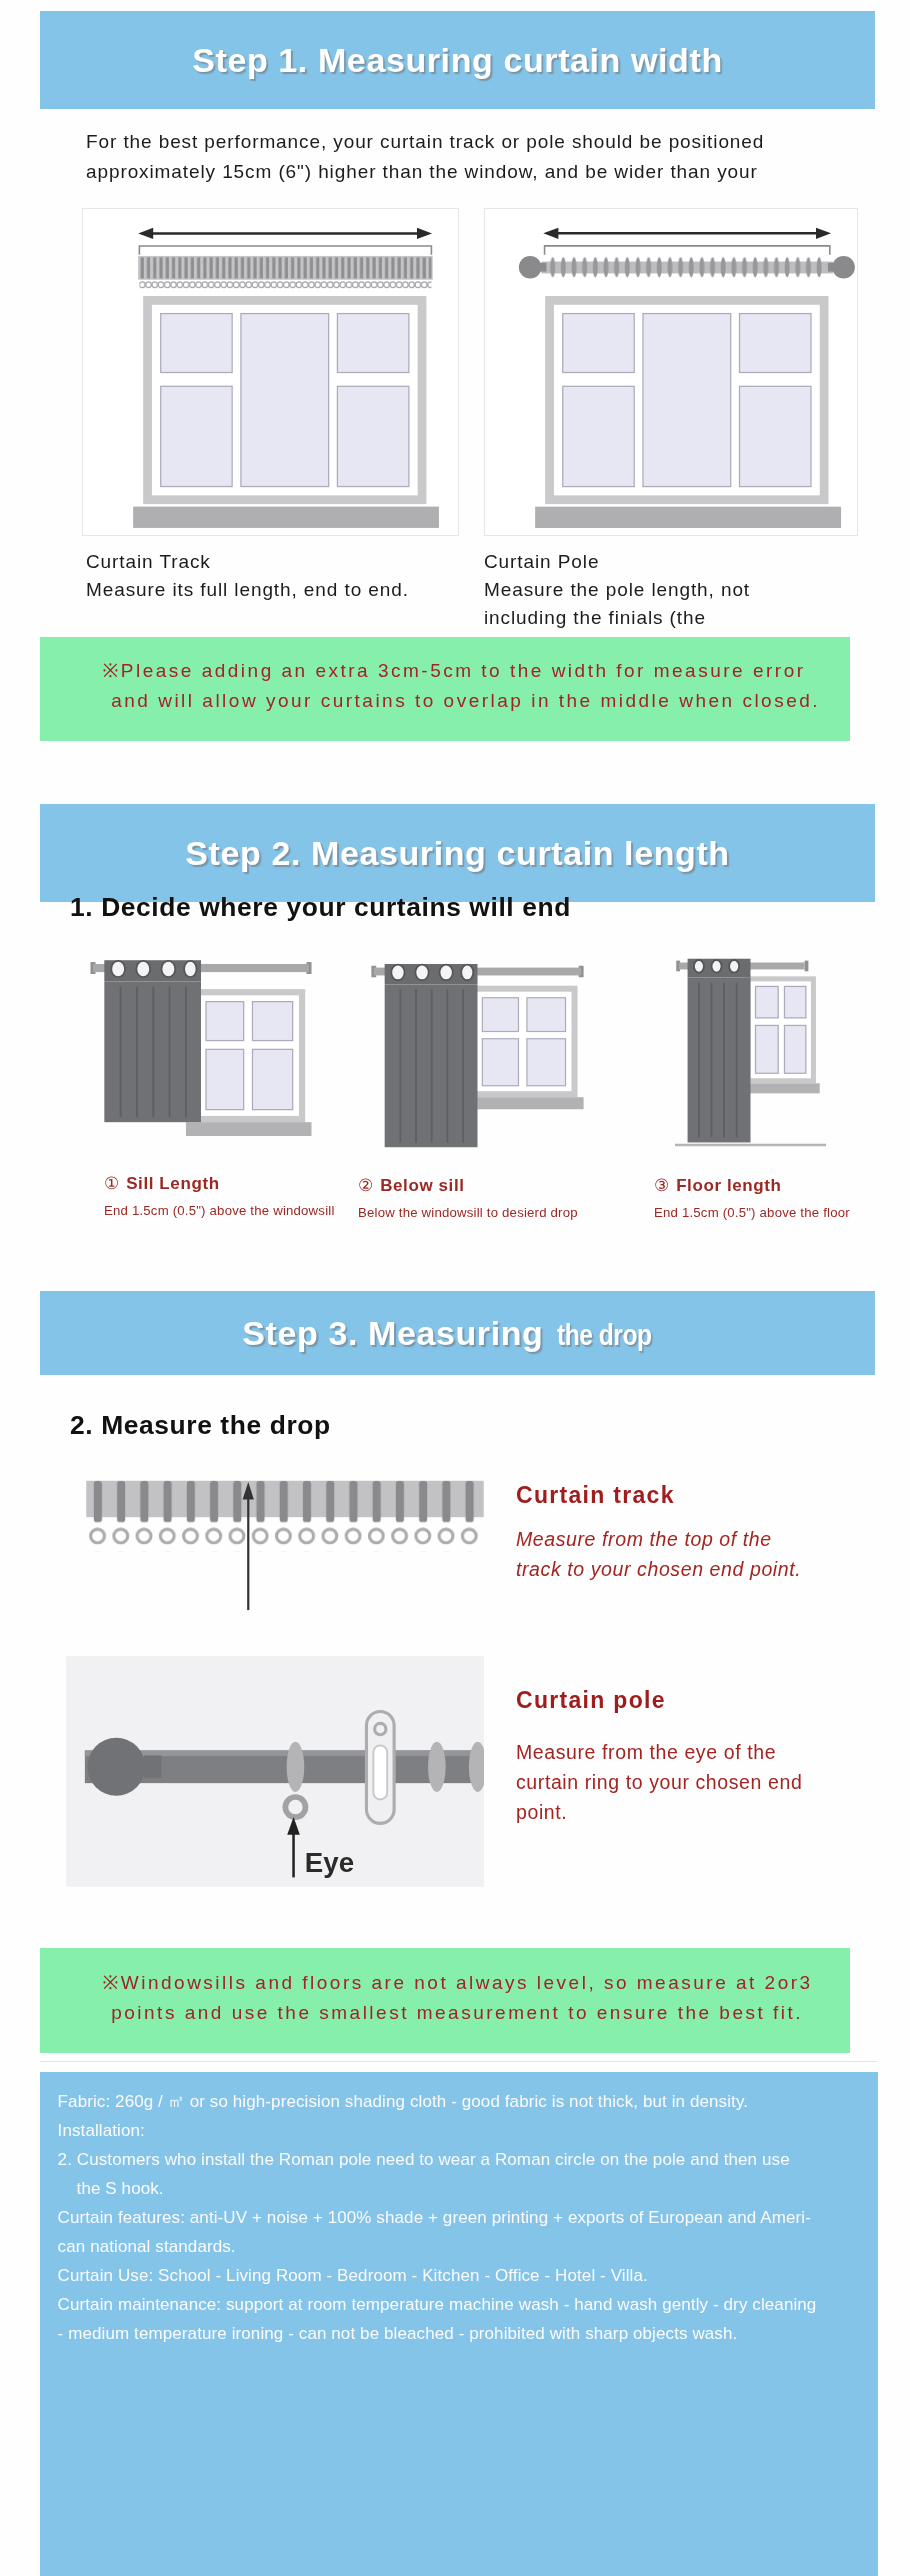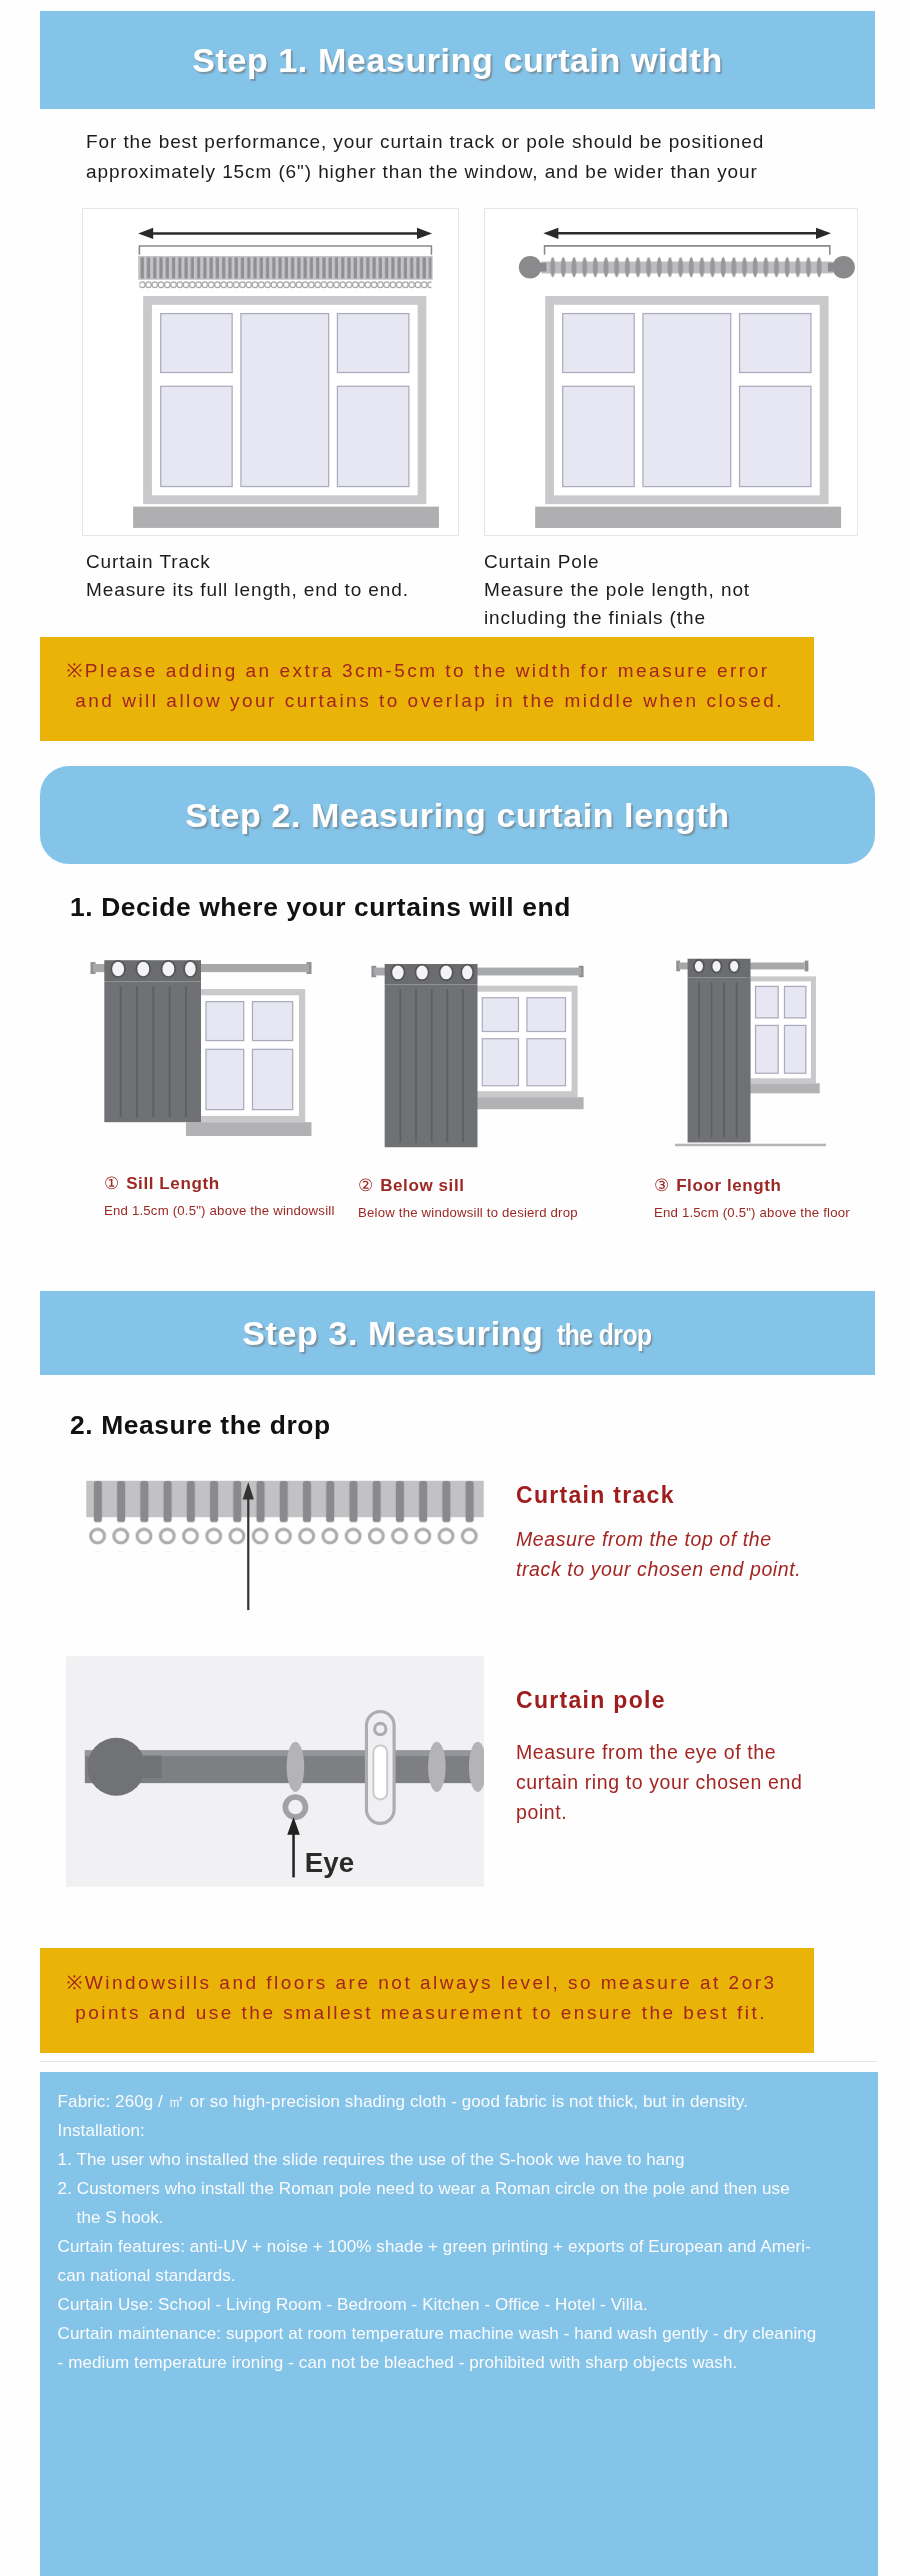--- a/index.html
+++ b/index.html
@@ -23,22 +23,22 @@
   .intro{
     position:absolute;left:86px;top:127px;width:774px;color:#1C1C1C;
     font-size:19px;line-height:30px;letter-spacing:0.9px;
   }
   .panel{
     position:absolute;top:208px;height:328px;background:#FFFFFF;
     border:0.6px solid #E6E6E6;box-sizing:border-box;
   }
   .caption-black{position:absolute;color:#1C1C1C;font-size:19px;line-height:28px;letter-spacing:0.9px;}
   .notebox{
-    position:absolute;left:40px;width:774px;background:#eab308;
-    color:#A32420;font-size:19px;line-height:30px;letter-spacing:2.5px;
+    position:absolute;left:40px;width:774px;background:#86efac;
+    color:#A32420;font-size:19px;line-height:30px;letter-spacing:2.5px;padding-left:36px;
   }
   .notebox .n-inner{padding:19px 12.6px 0 26.4px;}
   .heading{position:absolute;color:#111;font-size:26.4px;font-weight:bold;letter-spacing:0.6px;white-space:nowrap;}
   .opt-caption{position:absolute;width:270px;}
   .opt-title{color:#9B2823;font-size:17px;font-weight:600;letter-spacing:0.6px;}
   .opt-num{font-weight:400;margin-right:6.3px;}
   .opt-desc{color:#9B2823;font-size:13.2px;margin-top:8.8px;letter-spacing:0.2px;}
   .red-title{position:absolute;color:#A01D1D;font-size:23px;font-weight:bold;letter-spacing:1.3px;white-space:nowrap;}
   .red-body{position:absolute;color:#A32420;font-size:19.5px;line-height:30px;letter-spacing:0.6px;}
   .divider{position:absolute;left:40px;width:837px;height:1.3px;background:#E4E4EC;}
@@ -134,21 +134,21 @@
     <div>including the finials (the</div>
   </div>
 
   <div class="notebox" style="top:637px;height:104px;">
     <div class="n-inner">
       <div>※Please adding an extra 3cm-5cm to the width for measure error</div>
       <div style="padding-left:8.8px;">and will allow your curtains to overlap in the middle when closed.</div>
     </div>
   </div>
 
-  <div class="band" style="top:766px;border-radius:29px;">
+  <div class="band" style="top:804px;">
     <div class="band-title">Step 2. Measuring curtain length</div>
   </div>
 
   <div class="heading" style="left:70px;top:892px;">1. Decide where your curtains will end</div>
 
   <div style="position:absolute;left:88px;top:951px;">
     <svg width="226" height="208" viewBox="0 0 360 330">
       <rect x="168" y="60" width="178" height="212" fill="#C9C9CB"></rect>
       <rect x="178" y="70" width="158" height="192" fill="#FFFFFF"></rect>
       <rect x="188" y="80" width="60" height="62" fill="#E7E7F4" stroke="#ABABBB" stroke-width="2"></rect>
@@ -297,21 +297,20 @@
       <div style="padding-left:8.8px;">points and use the smallest measurement to ensure the best fit.</div>
     </div>
   </div>
 
   <div class="divider" style="top:2061px;"></div>
 
   <div class="details">
     <div class="d-inner">
       <div>Fabric: 260g / ㎡ or so high-precision shading cloth - good fabric is not thick, but in density.</div>
       <div>Installation:</div>
-      <div>1. The user who installed the slide requires the use of the S-hook we have to hang</div>
       <div>2. Customers who install the Roman pole need to wear a Roman circle on the pole and then use</div>
       <div class="indent">the S hook.</div>
       <div>Curtain features: anti-UV + noise + 100% shade + green printing + exports of European and Ameri-</div>
       <div>can national standards.</div>
       <div>Curtain Use: School - Living Room - Bedroom - Kitchen - Office - Hotel - Villa.</div>
       <div>Curtain maintenance: support at room temperature machine wash - hand wash gently - dry cleaning</div>
       <div>- medium temperature ironing - can not be bleached - prohibited with sharp objects wash.</div>
     </div>
   </div>
 

